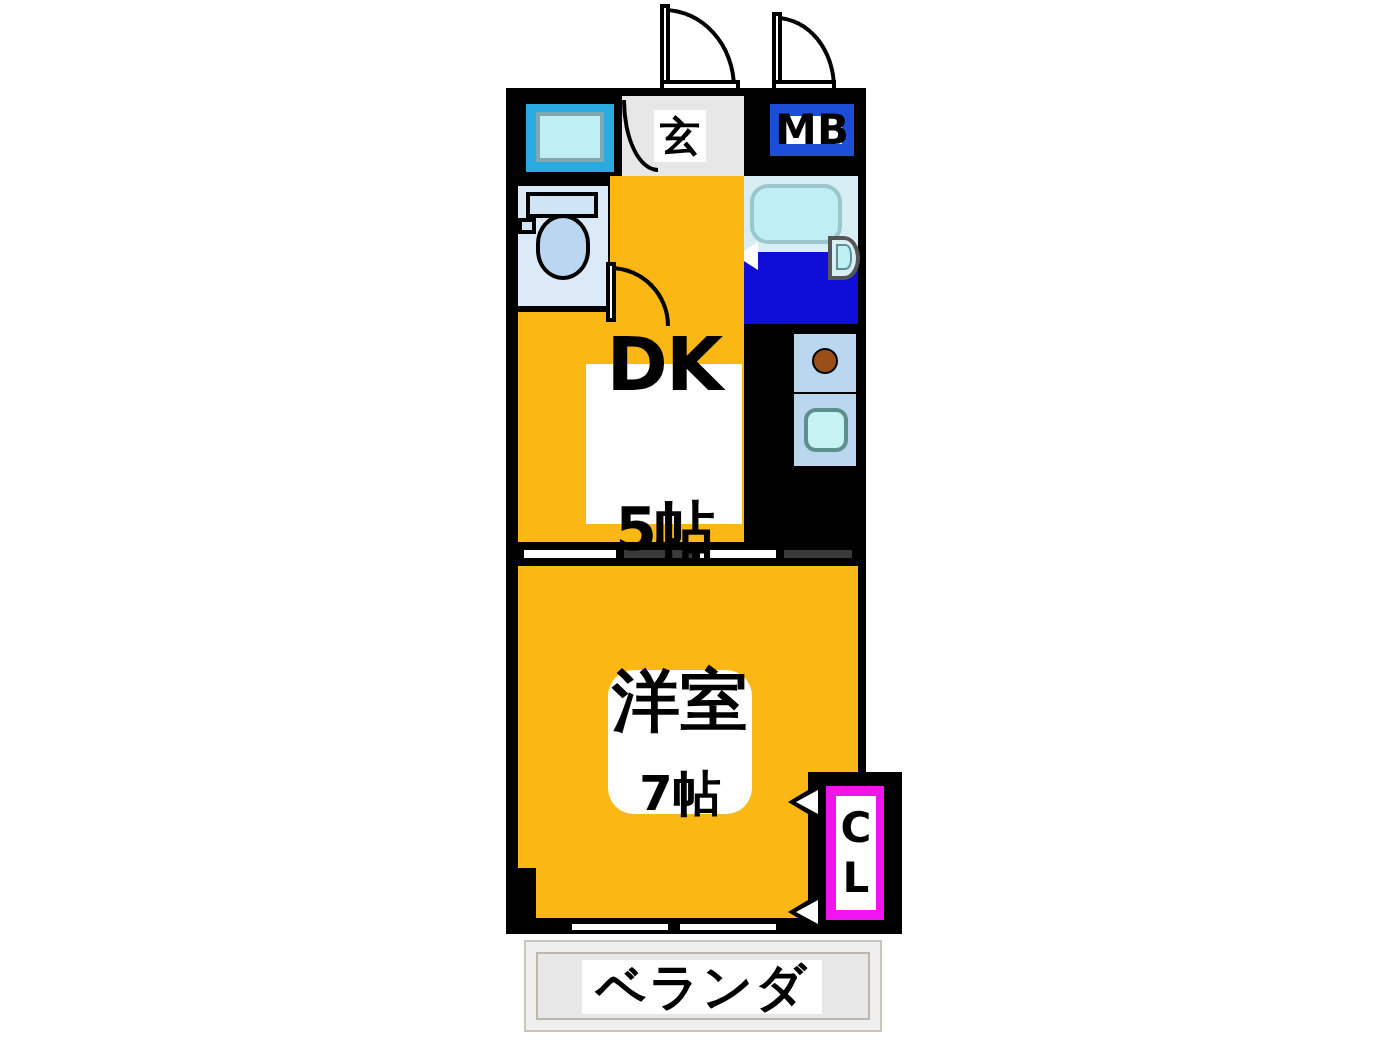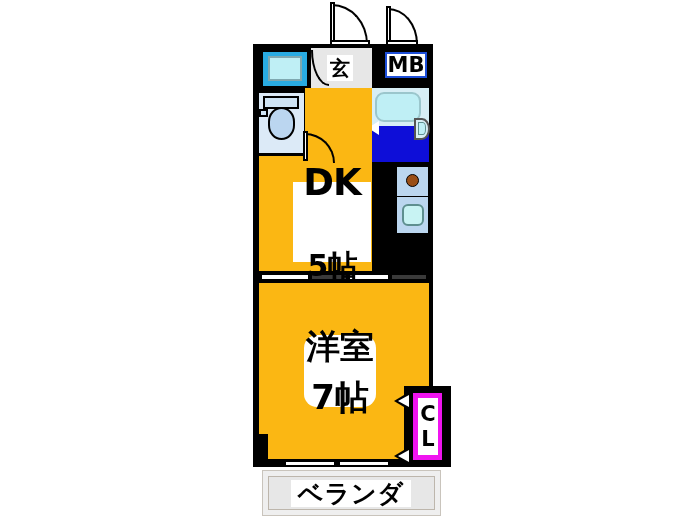--- a/index.html
+++ b/index.html
@@ -26,27 +26,27 @@
   .toilet-lever{background:#CFE4F5;border:2px solid #000;}
   .kitchen-unit{background:#BBD6EF;border:1px solid #000;}
   .sink{background:#C8F3F3;border:2px solid #5E8F8F;border-radius:6px;}
   .burner{background:#9A4F17;border:1px solid #000;border-radius:50%;}
   .closet{background:#F014F0;border:3px solid #000;}
 
   
   .chip{background:#ffffff;display:flex;align-items:center;
         justify-content:center;color:#000;font-weight:bold;
         line-height:1.0;text-align:center;}
-  .chip.bordered{border:2px solid #1d4ed8;}
+  .chip.bordered{border:6px solid #1d4ed8;}
   .chip-col{flex-direction:column;}
 
   #lbl-dk{font-size:37px;letter-spacing:-1px;gap:48px;}
   #lbl-dk .l2{font-size:30px;margin-top:2px;}
   #lbl-room{font-size:34px;letter-spacing:0px;border-radius:13px;}
-  #lbl-room .l2{font-size:34px;margin-top:17px;}
+  #lbl-room .l2{font-size:24px;margin-top:17px;}
   #lbl-mb{font-size:21px;letter-spacing:0px;}
   #lbl-gen{font-size:20px;}
   #lbl-cl{font-size:21px;}
   #lbl-cl .l2{margin-top:4px;}
   #lbl-veranda{font-size:25px;letter-spacing:1px;}
 
   
   .arc{border:2px solid #000;background:transparent;}
   .arc-tr{border-radius:0 100% 0 0;border-left:none;border-bottom:none;}
   .arc-bl{border-radius:0 0 0 100%;border-right:none;border-top:none;}

